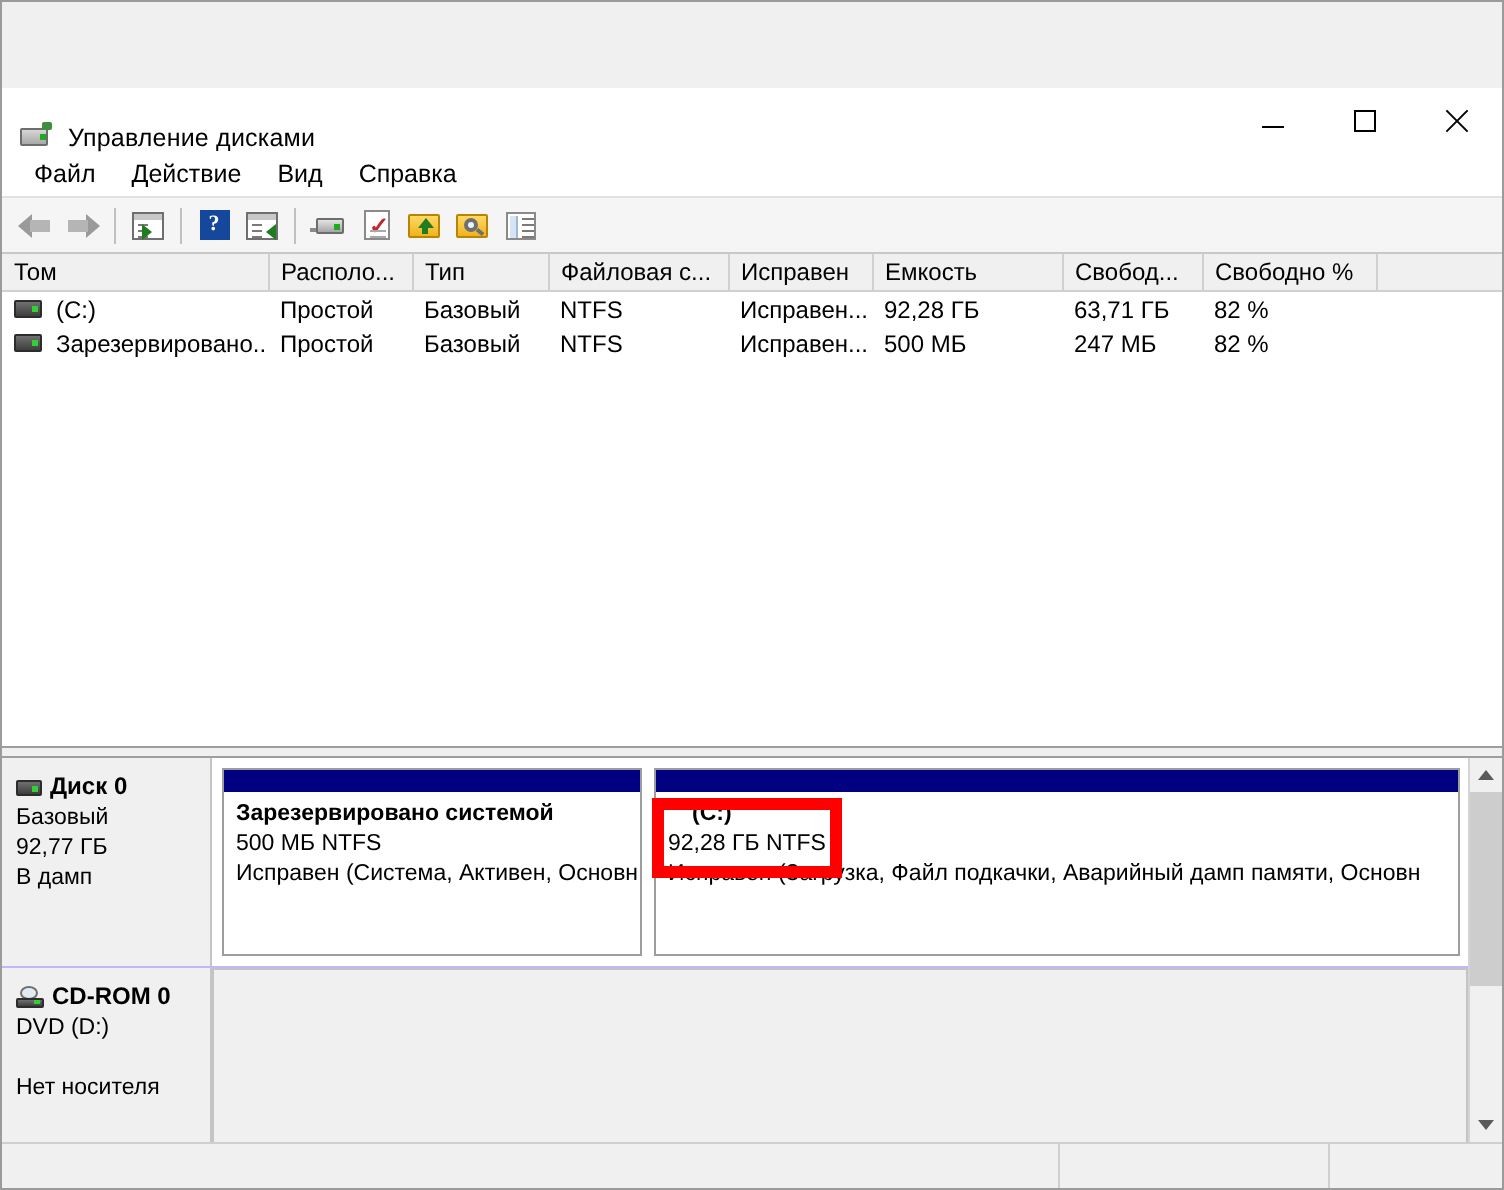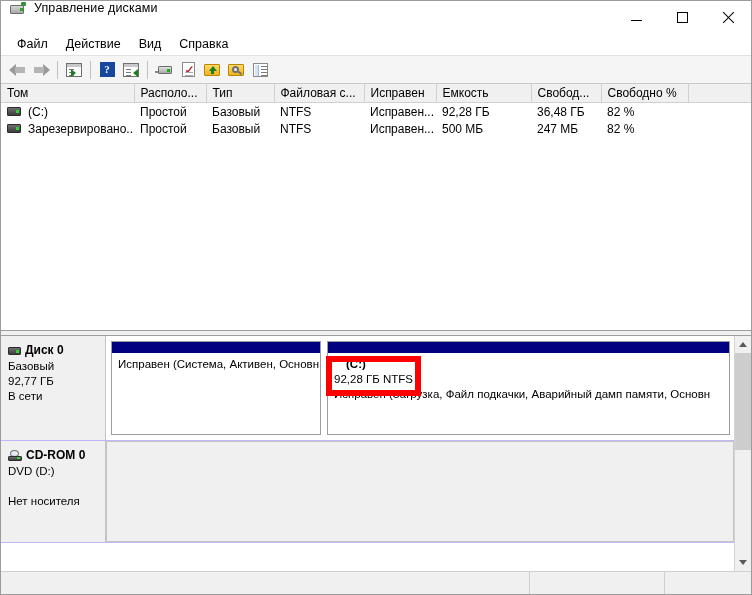--- a/index.html
+++ b/index.html
@@ -25,23 +25,24 @@
     border: 1px solid #9b9b9b;
     display: flex;
     flex-direction: column;
   }
 
   
   .titlebar {
     height: 32px;
     background: #ffffff;
     display: flex;
-    align-items: flex-start;
-    flex: 0 0 auto;
-    position: relative;
+    align-items: flex-end;
+    flex: 0 0 auto;
+    position: relative;
+    margin-top: 43px;
   }
   .title-icon {
     width: 16px;
     height: 16px;
     margin-left: 9px;
     margin-right: 8px;
     position: relative;
     flex: 0 0 auto;
   }
   .title-icon .body {
@@ -744,21 +745,21 @@
             <span class="vol-name">
               <span class="mini-drive"></span>
               <span class="vol-label">(C:)</span>
             </span>
           </td>
           <td>Простой</td>
           <td>Базовый</td>
           <td>NTFS</td>
           <td>Исправен...</td>
           <td>92,28 ГБ</td>
-          <td>36,48 ГБ</td>
+          <td>63,71 ГБ</td>
           <td>82 %</td>
           <td></td>
         </tr>
         <tr class="vol-row">
           <td class="cell-vol">
             <span class="vol-name">
               <span class="mini-drive"></span>
               <span class="vol-label">Зарезервировано...</span>
             </span>
           </td>
@@ -781,26 +782,28 @@
     <div class="graph-scroll-area">
 
       <div class="disk-row">
         <div class="disk-info">
           <div class="disk-title">
             <span class="mini-drive"></span>
             <span>Диск 0</span>
           </div>
           <div class="disk-sub">Базовый</div>
           <div class="disk-sub">92,77 ГБ</div>
-          <div class="disk-sub">В сети</div>
+          <div class="disk-sub">В дамп</div>
         </div>
         <div class="disk-parts">
           <div class="partition" style="width:210px">
             <div class="part-bar"></div>
             <div class="part-body">
+              <div class="part-title">Зарезервировано системой</div>
+              <div>500 МБ NTFS</div>
               <div>Исправен (Система, Активен, Основн</div>
             </div>
           </div>
           <div class="partition" style="flex:1 1 auto">
             <div class="part-bar"></div>
             <div class="part-body">
               <div class="part-title" style="padding-left:12px">(C:)</div>
               <div>92,28 ГБ NTFS</div>
               <div>Исправен (Загрузка, Файл подкачки, Аварийный дамп памяти, Основн</div>
             </div>

